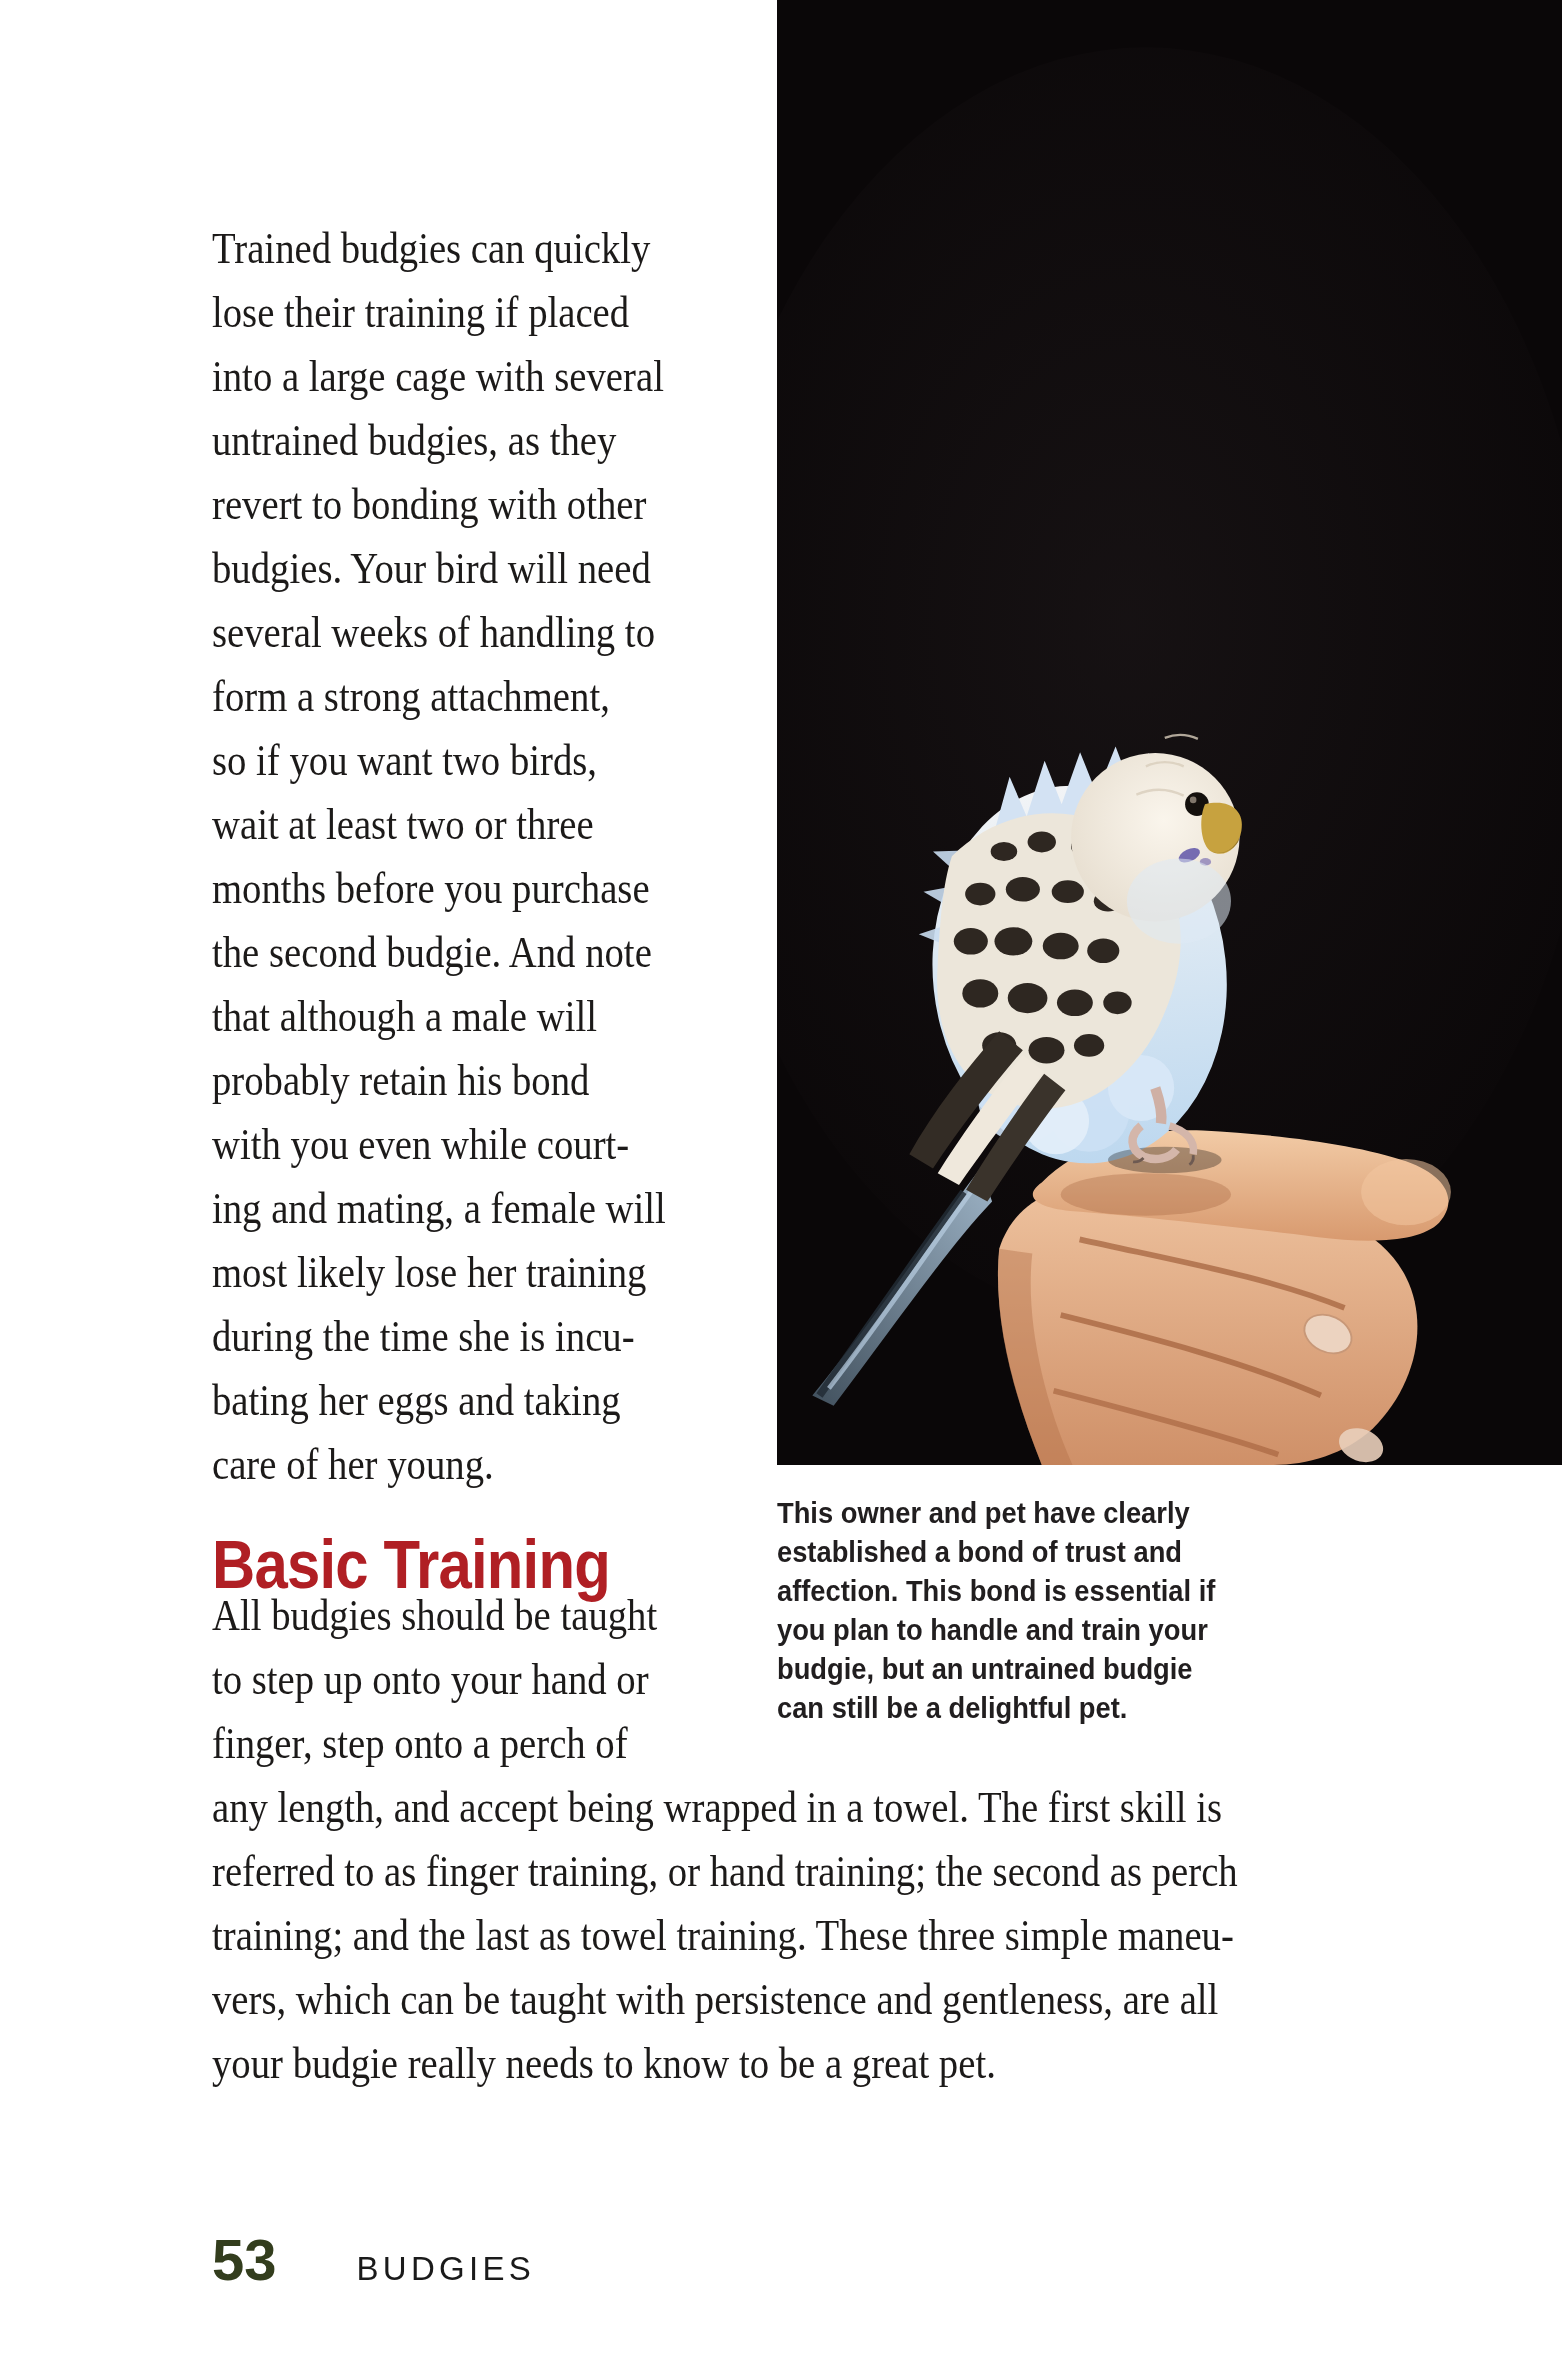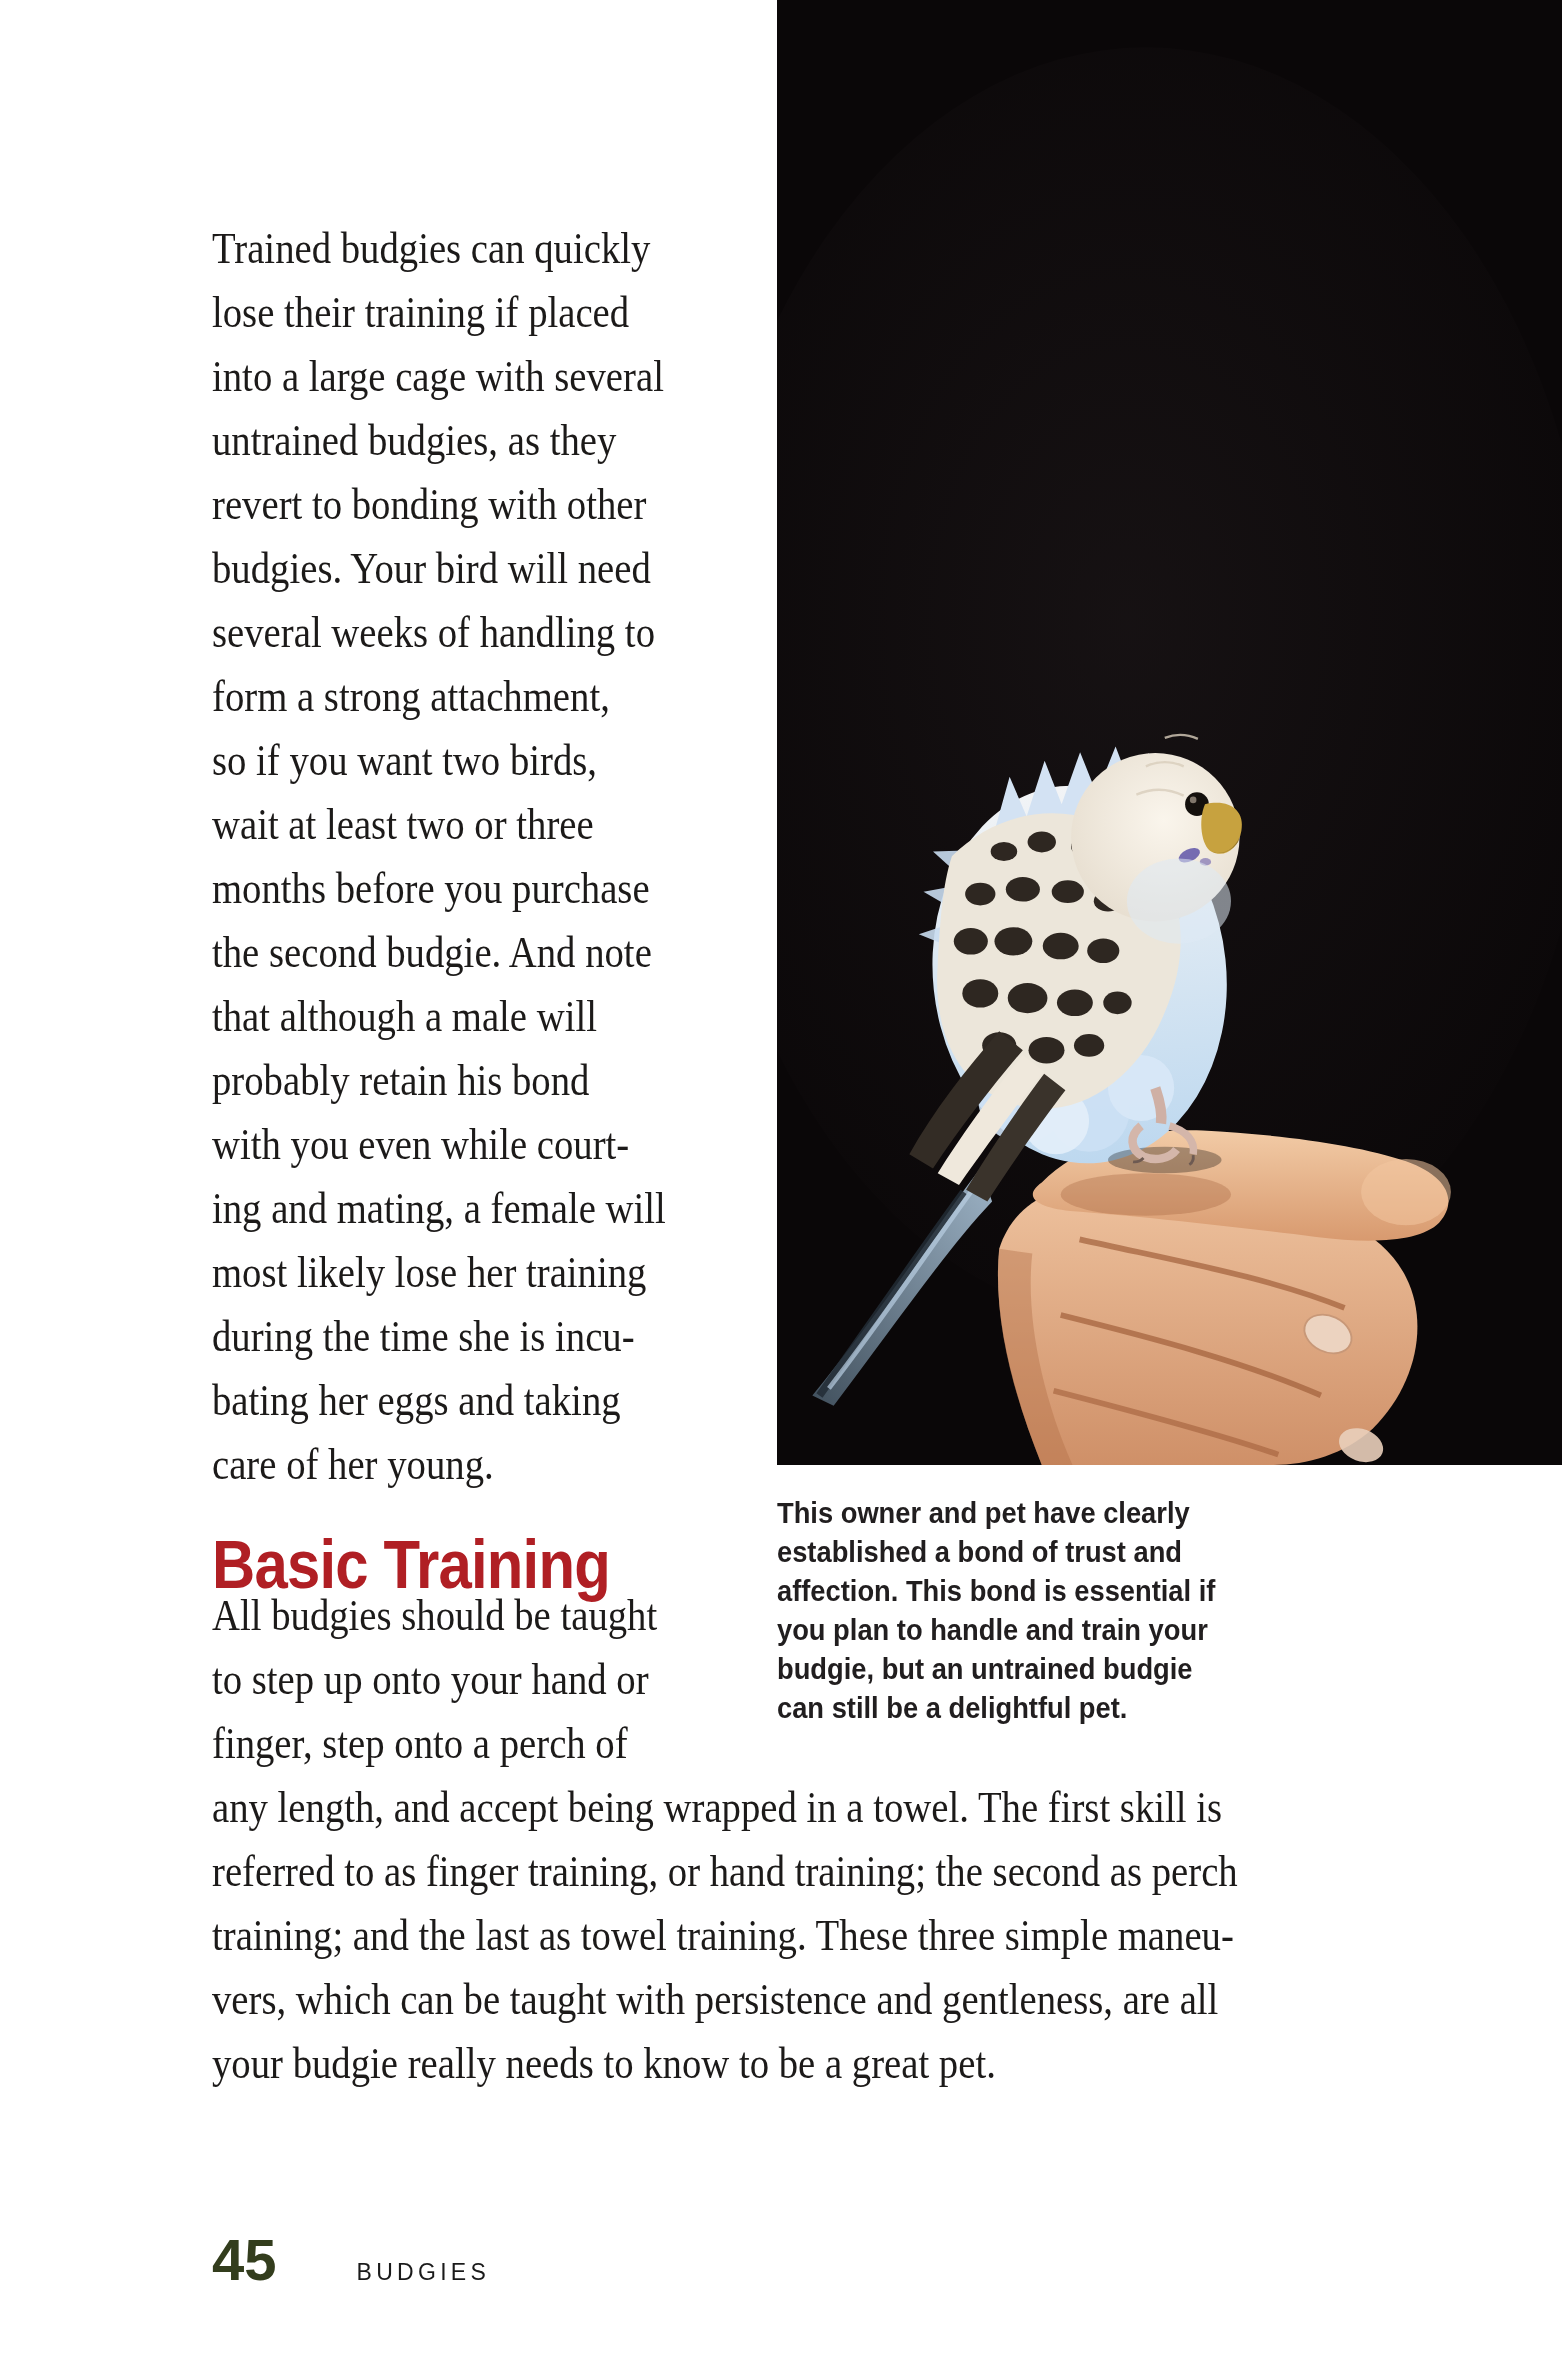--- a/index.html
+++ b/index.html
@@ -64,21 +64,21 @@
     font-family: "Liberation Sans", sans-serif;
   }
   .page-number {
     font-weight: bold;
     font-size: 58px;
     line-height: 58px;
     color: #333d1d;
   }
   .footer-title {
     margin-left: 80px;
-    font-size: 23px;
+    font-size: 33px;
     line-height: 33px;
     letter-spacing: 4.3px;
     color: #1a1a1a;
   }
 </style>
 </head>
 <body>
 
 <div class="page">
 
@@ -230,18 +230,18 @@
 your budgie really needs to know to be a great pet.</div>
 
   <div class="photo-caption">This owner and pet have clearly
 established a bond of trust and
 affection. This bond is essential if
 you plan to handle and train your
 budgie, but an untrained budgie
 can still be a delightful pet.</div>
 
   <div class="page-footer">
-    <span class="page-number">45</span>
+    <span class="page-number">53</span>
     <span class="footer-title">BUDGIES</span>
   </div>
 
 </div>
 
 
 </body></html>

